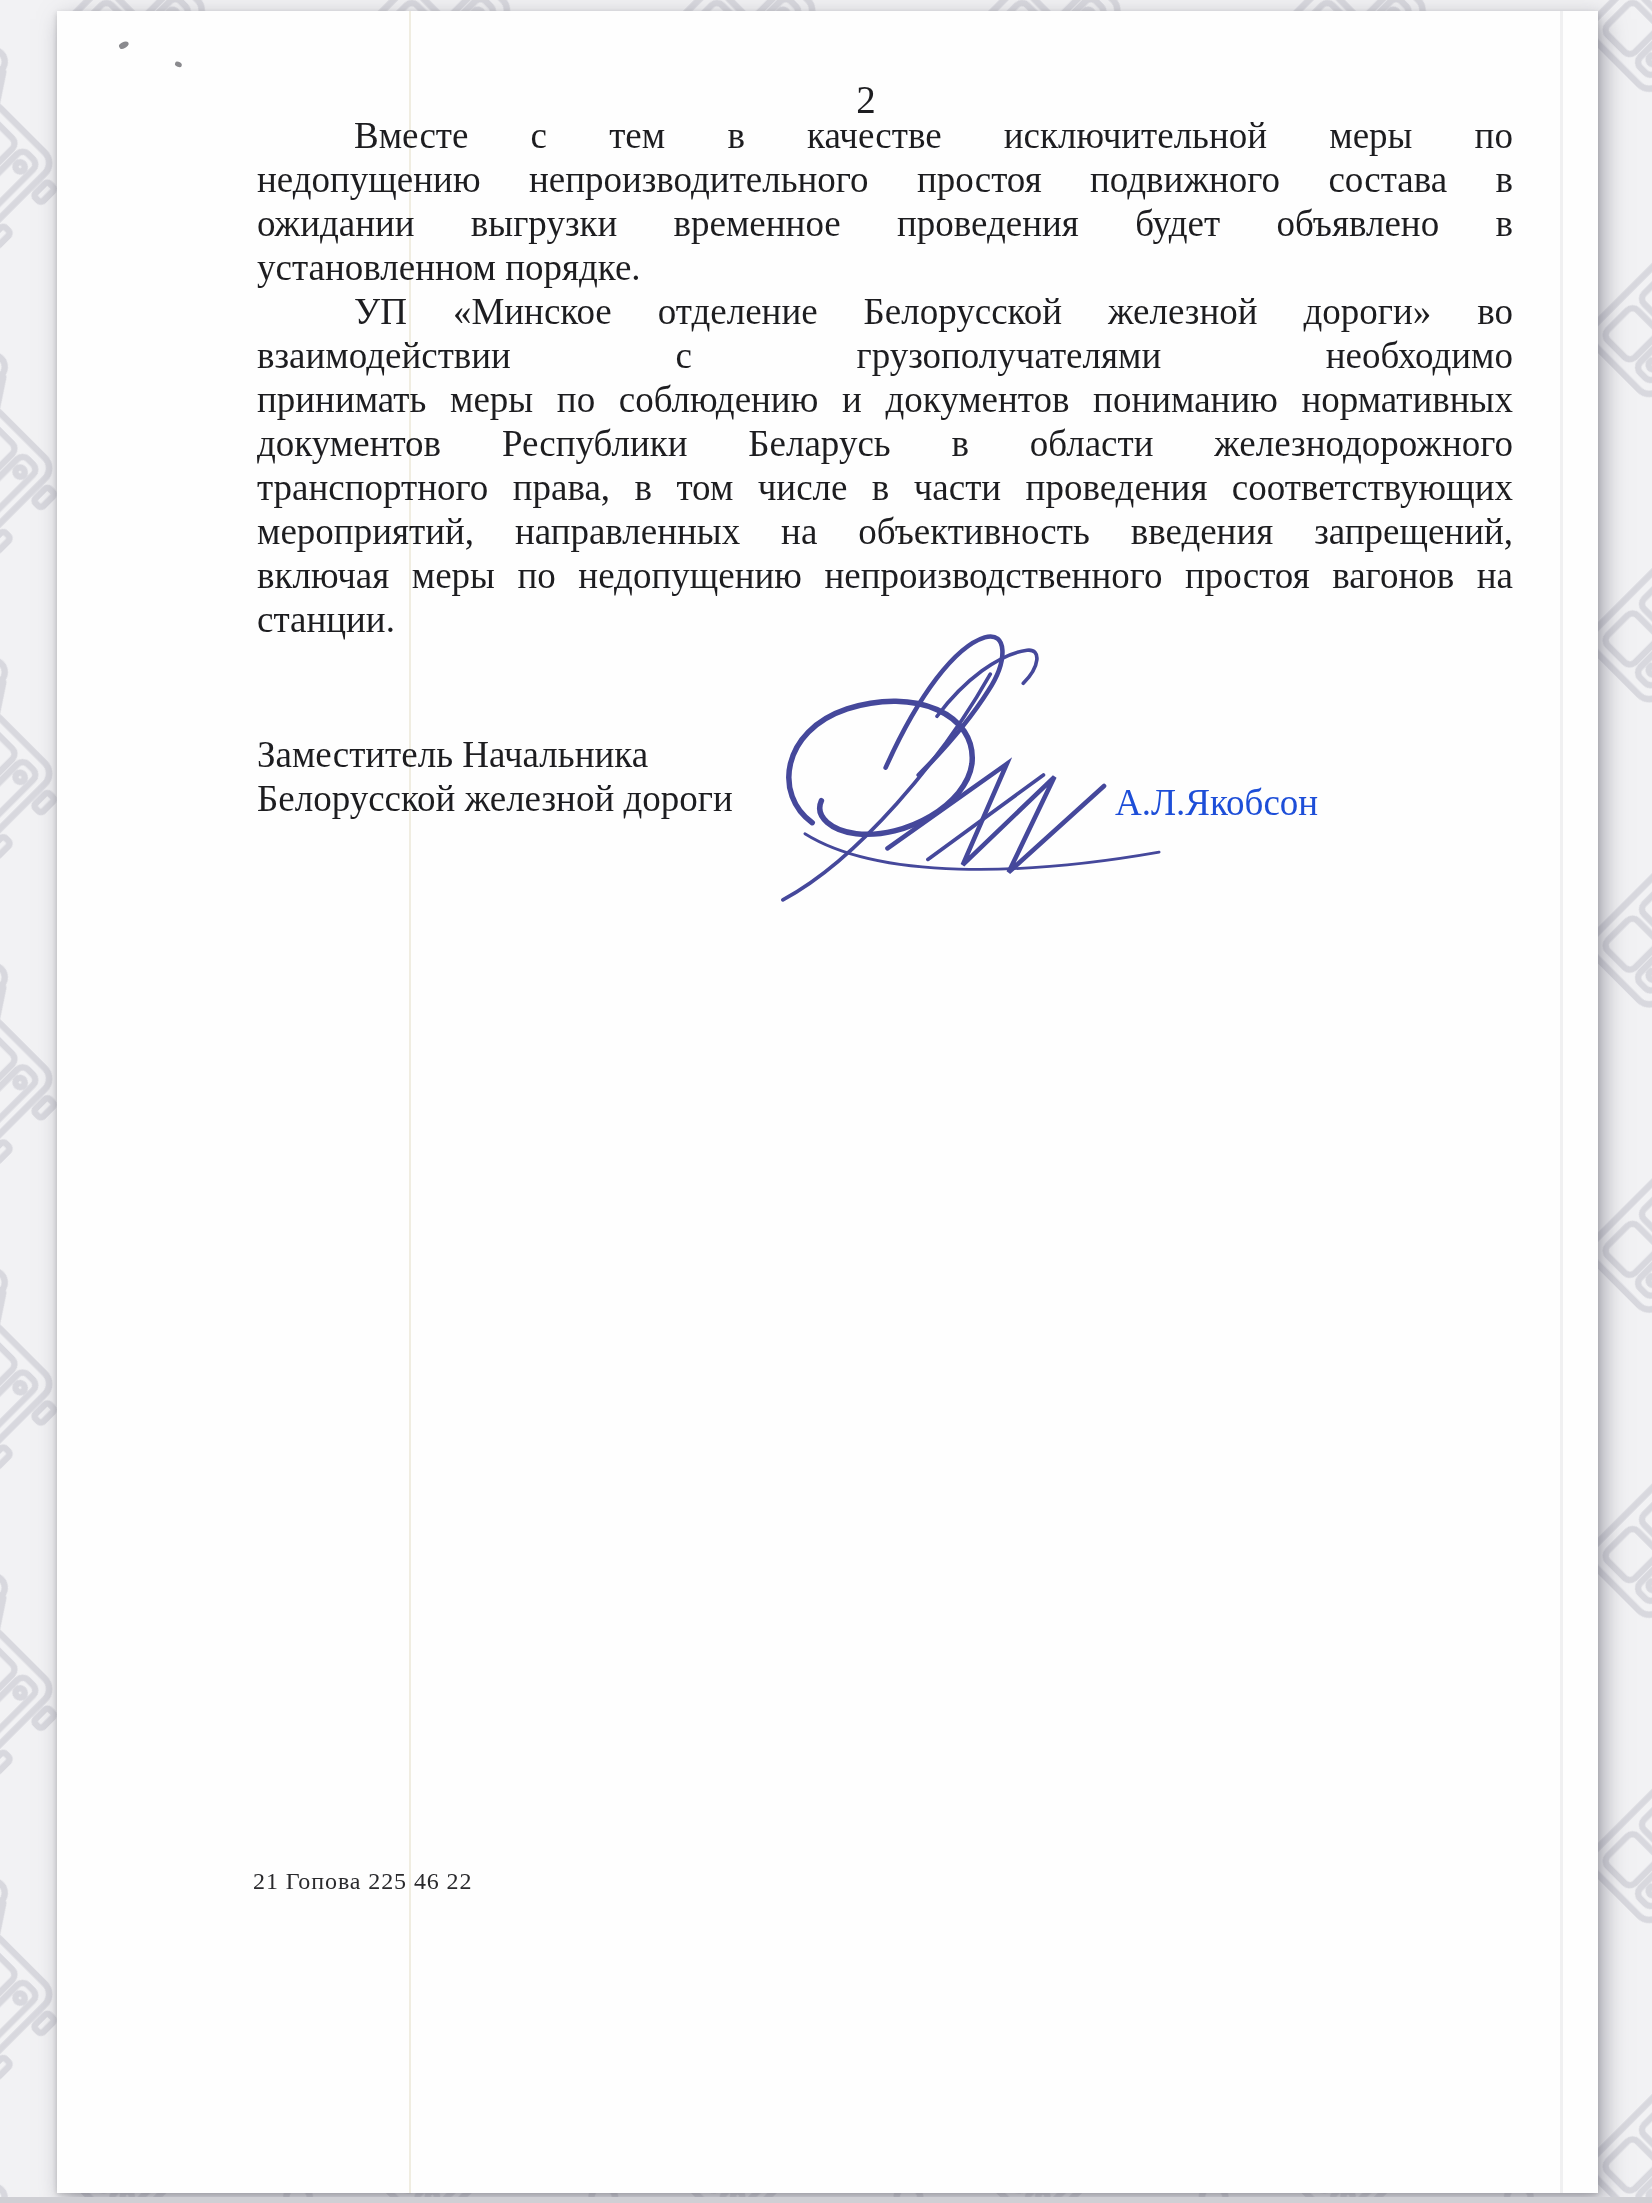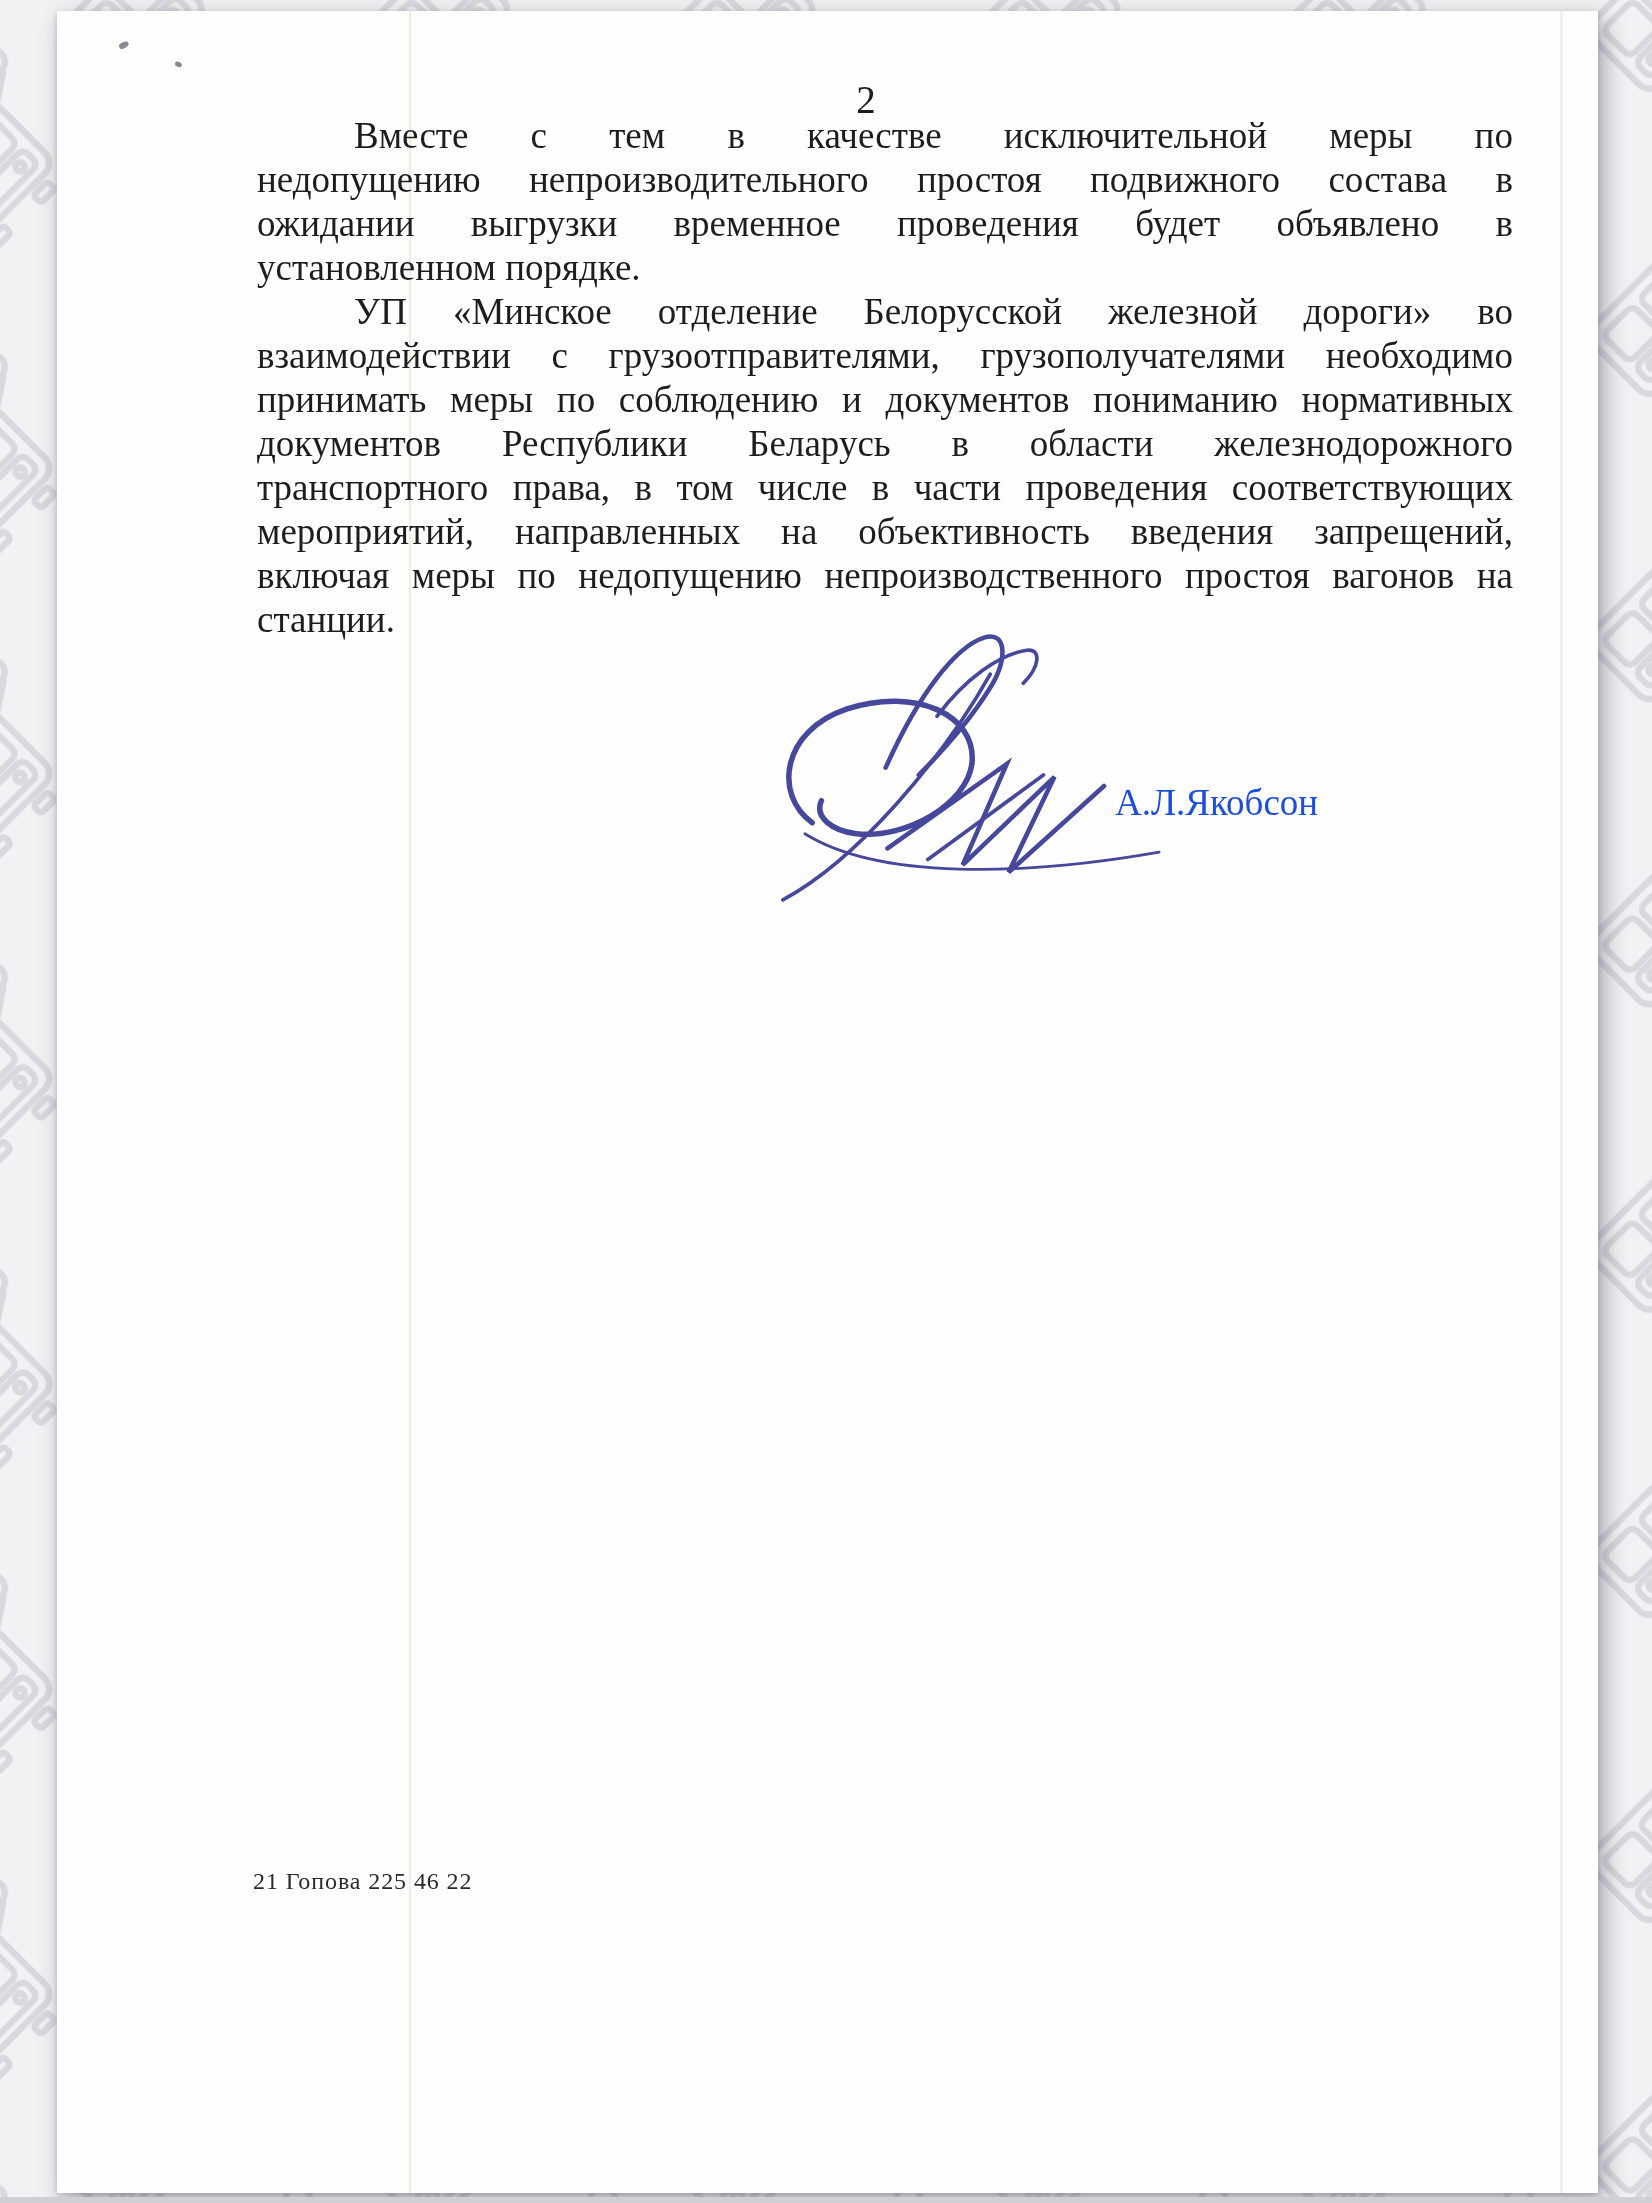--- a/index.html
+++ b/index.html
@@ -118,21 +118,20 @@
         <span>«Минское</span>
         <span>отделение</span>
         <span>Белорусской</span>
         <span>железной</span>
         <span>дороги»</span>
         <span>во</span>
       </div>
       <div class="line just">
         <span>взаимодействии</span>
         <span>с</span>
-        <span>грузоотправителями,</span>
         <span>грузополучателями</span>
         <span>необходимо</span>
       </div>
       <div class="line just">
         <span>принимать</span>
         <span>меры</span>
         <span>по</span>
         <span>соблюдению</span>
         <span>и</span>
         <span>документов</span>
@@ -172,20 +171,24 @@
         <span>по</span>
         <span>недопущению</span>
         <span>непроизводственного</span>
         <span>простоя</span>
         <span>вагонов</span>
         <span>на</span>
       </div>
       <div class="line">станции.</div>
     </div>
 
+  <div class="sig-title">
+    <div>Заместитель Начальника</div>
+    <div>Белорусской железной дороги</div>
+  </div>
 
   <svg class="signature-svg" width="468" height="294" viewBox="0 0 510 320">
     <g class="ink" fill="none" stroke="#2c2f8e" stroke-linecap="round" opacity="0.88">
 
       <path stroke-width="6" d="M 70 212 C 28 182 36 112 108 88 C 182 64 250 94 244 148 C 238 192 172 230 118 224 C 92 221 72 206 80 188"></path>
 
       <path stroke-width="5" d="M 150 152 C 186 72 226 20 258 10 C 283 3 283 36 262 68 C 238 106 204 142 186 160"></path>
       <path stroke-width="4" d="M 206 96 C 236 56 274 28 304 24 C 320 22 318 42 300 60"></path>
 
       <path stroke-width="4" d="M 38 296 C 120 252 212 142 264 50"></path>

